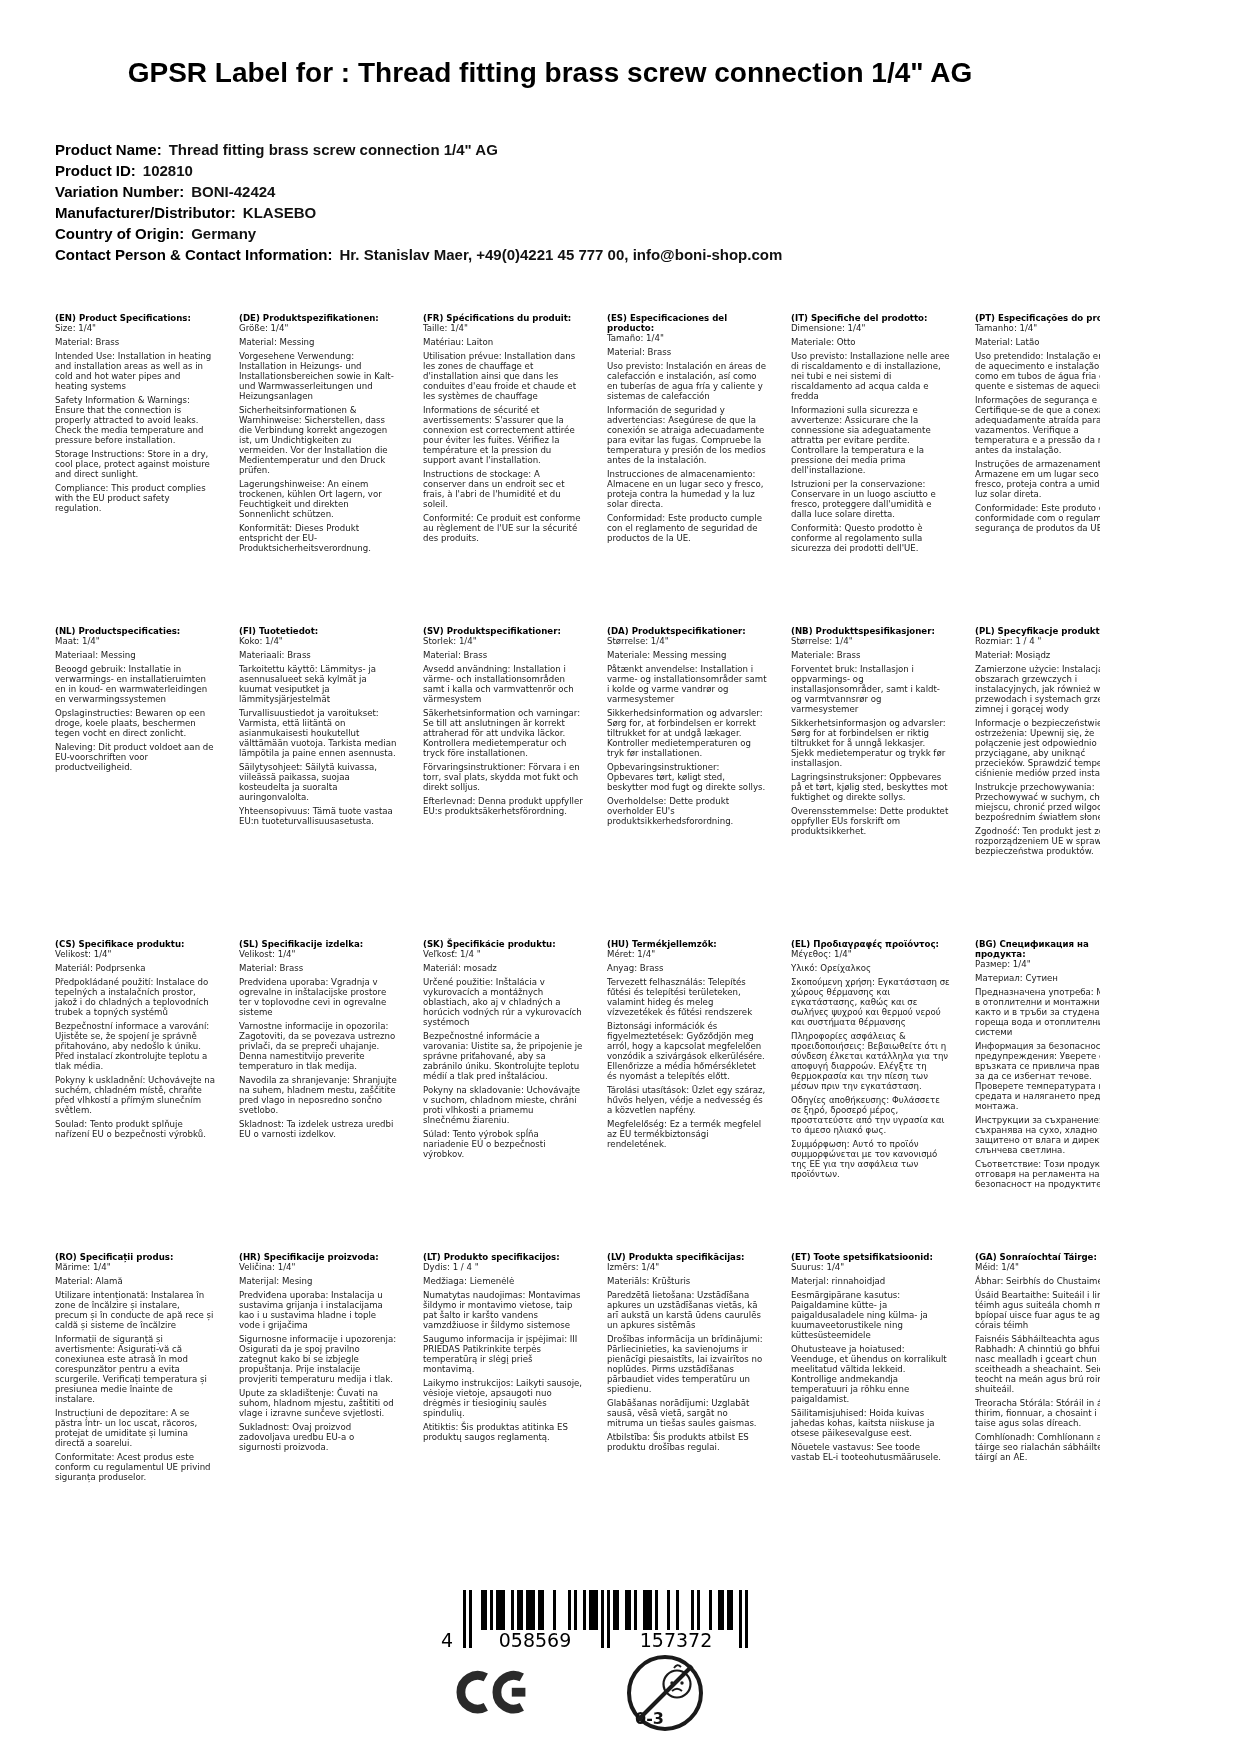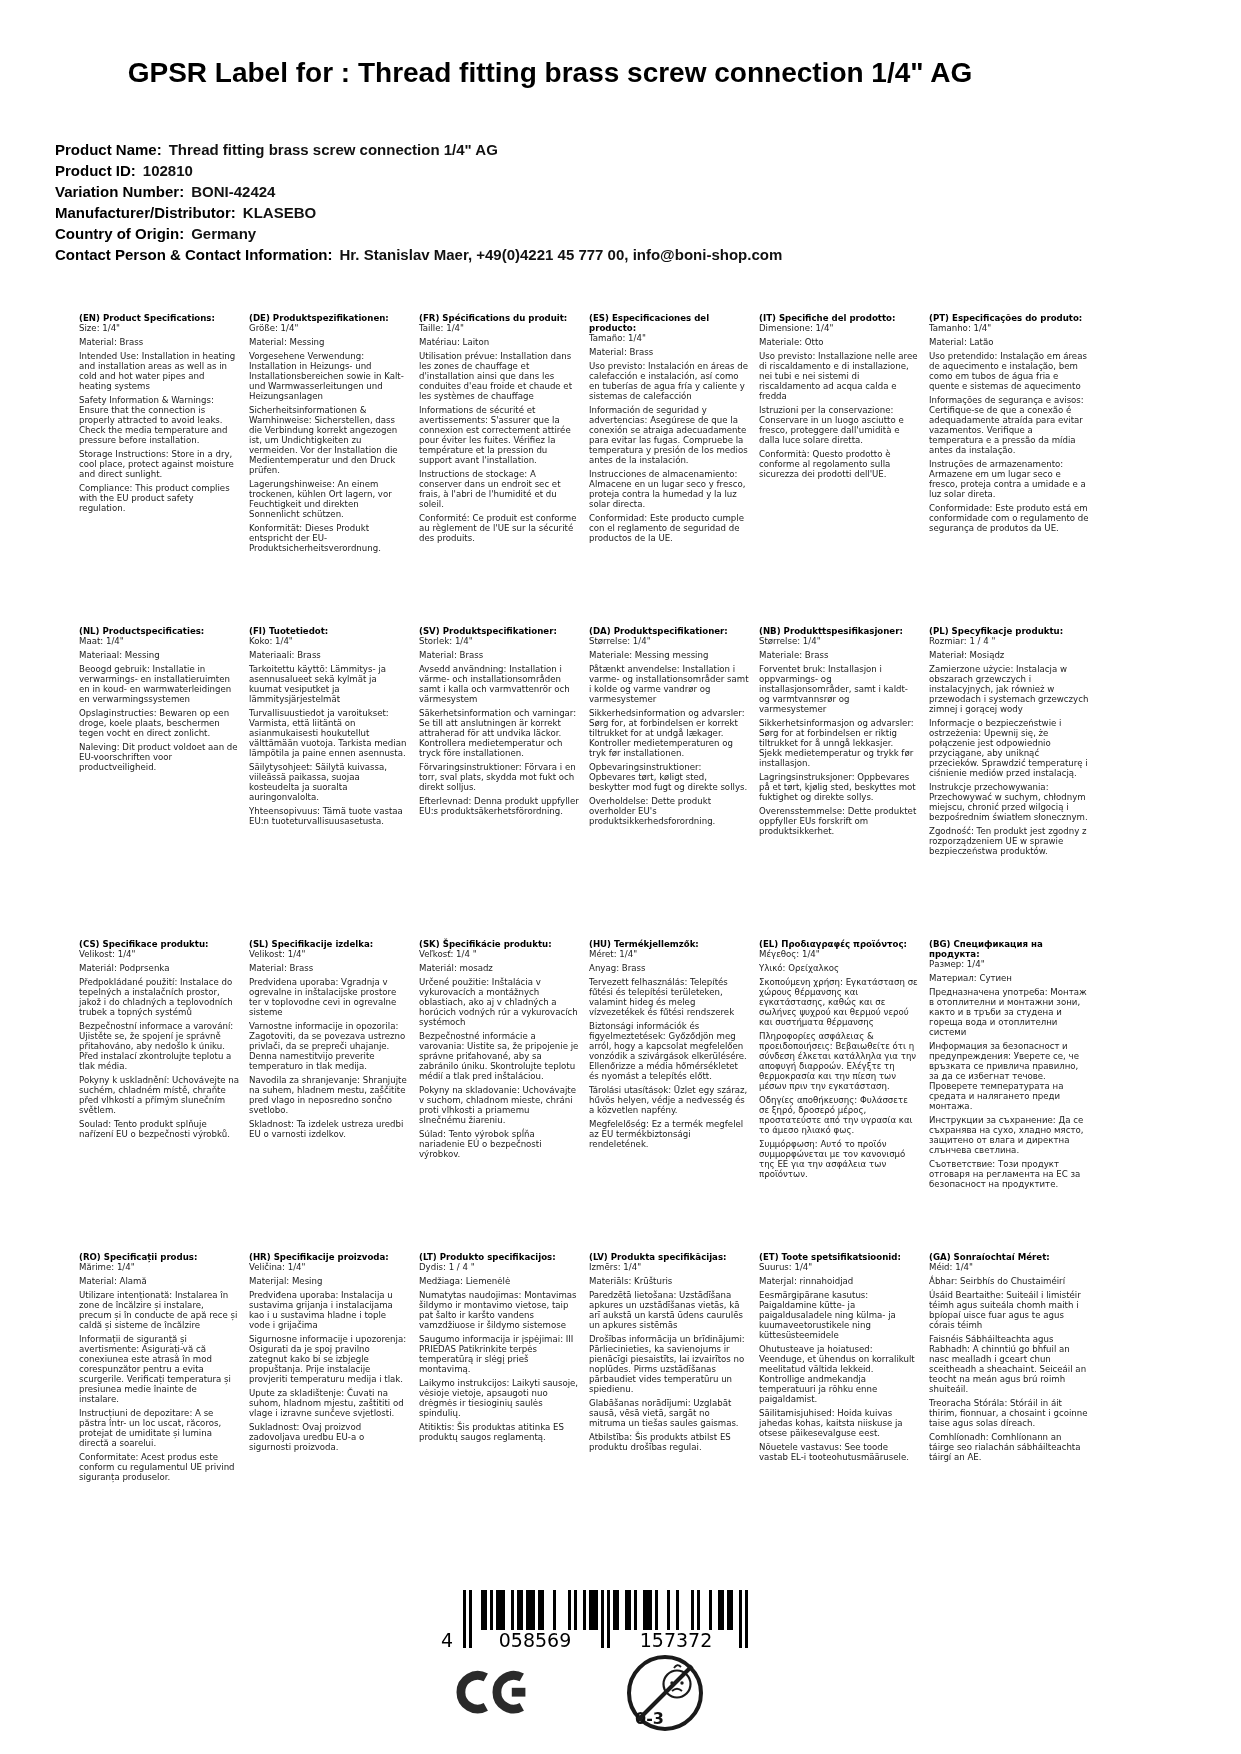--- a/index.html
+++ b/index.html
@@ -30,24 +30,23 @@
     font-size: 15px;
   }
   .info-row { line-height: 21px; white-space: nowrap; }
   .info-label { font-weight: bold; color: #000; margin-right: 7px; margin-top: 41px; }
   .info-value { font-weight: bold; color: #111; }
   .specs-grid {
     position: absolute;
     left: 55px; top: 313px;
     display: grid;
     grid-template-columns: repeat(6, 160px);
-    column-gap: 10px;
+    column-gap: 24px;
     grid-auto-rows: 313px;
     align-items: start;
-    margin-left: 24px;
   }
   .spec-cell {
     width: 160px;
     font-size: 8.6px;
     line-height: 10px;
     color: #1a1a1a;
   }
   .spec-header {
     font-weight: bold;
     color: #000;
@@ -129,20 +128,21 @@
         <p class="spec-par">Uso previsto: Instalación en áreas de calefacción e instalación, así como en tuberías de agua fría y caliente y sistemas de calefacción</p>
         <p class="spec-par">Información de seguridad y advertencias: Asegúrese de que la conexión se atraiga adecuadamente para evitar las fugas. Compruebe la temperatura y presión de los medios antes de la instalación.</p>
         <p class="spec-par">Instrucciones de almacenamiento: Almacene en un lugar seco y fresco, proteja contra la humedad y la luz solar directa.</p>
         <p class="spec-par">Conformidad: Este producto cumple con el reglamento de seguridad de productos de la UE.</p>
       </div>
       <div class="spec-cell">
         <div class="spec-header">(IT) Specifiche del prodotto:</div>
         <p class="spec-par first">Dimensione: 1/4"</p>
         <p class="spec-par">Materiale: Otto</p>
         <p class="spec-par">Uso previsto: Installazione nelle aree di riscaldamento e di installazione, nei tubi e nei sistemi di riscaldamento ad acqua calda e fredda</p>
+        <p class="spec-par">Informazioni sulla sicurezza e avvertenze: Assicurare che la connessione sia adeguatamente attratta per evitare perdite. Controllare la temperatura e la pressione dei media prima dell'installazione.</p>
         <p class="spec-par">Istruzioni per la conservazione: Conservare in un luogo asciutto e fresco, proteggere dall'umidità e dalla luce solare diretta.</p>
         <p class="spec-par">Conformità: Questo prodotto è conforme al regolamento sulla sicurezza dei prodotti dell'UE.</p>
       </div>
       <div class="spec-cell">
         <div class="spec-header">(PT) Especificações do produto:</div>
         <p class="spec-par first">Tamanho: 1/4"</p>
         <p class="spec-par">Material: Latão</p>
         <p class="spec-par">Uso pretendido: Instalação em áreas de aquecimento e instalação, bem como em tubos de água fria e quente e sistemas de aquecimento</p>
         <p class="spec-par">Informações de segurança e avisos: Certifique-se de que a conexão é adequadamente atraída para evitar vazamentos. Verifique a temperatura e a pressão da mídia antes da instalação.</p>
         <p class="spec-par">Instruções de armazenamento: Armazene em um lugar seco e fresco, proteja contra a umidade e a luz solar direta.</p>
@@ -294,21 +294,21 @@
       <div class="spec-cell">
         <div class="spec-header">(ET) Toote spetsifikatsioonid:</div>
         <p class="spec-par first">Suurus: 1/4"</p>
         <p class="spec-par">Materjal: rinnahoidjad</p>
         <p class="spec-par">Eesmärgipärane kasutus: Paigaldamine kütte- ja paigaldusaladele ning külma- ja kuumaveetorustikele ning küttesüsteemidele</p>
         <p class="spec-par">Ohutusteave ja hoiatused: Veenduge, et ühendus on korralikult meelitatud vältida lekkeid. Kontrollige andmekandja temperatuuri ja rõhku enne paigaldamist.</p>
         <p class="spec-par">Säilitamisjuhised: Hoida kuivas jahedas kohas, kaitsta niiskuse ja otsese päikesevalguse eest.</p>
         <p class="spec-par">Nõuetele vastavus: See toode vastab EL-i tooteohutusmäärusele.</p>
       </div>
       <div class="spec-cell">
-        <div class="spec-header">(GA) Sonraíochtaí Méret:</div>
+        <div class="spec-header">(GA) Sonraíochtaí Táirge:</div>
         <p class="spec-par first">Méid: 1/4"</p>
         <p class="spec-par">Ábhar: Seirbhís do Chustaiméirí</p>
         <p class="spec-par">Úsáid Beartaithe: Suiteáil i limistéir téimh agus suiteála chomh maith i bpíopaí uisce fuar agus te agus córais téimh</p>
         <p class="spec-par">Faisnéis Sábháilteachta agus Rabhadh: A chinntiú go bhfuil an nasc mealladh i gceart chun sceitheadh a sheachaint. Seiceáil an teocht na meán agus brú roimh shuiteáil.</p>
         <p class="spec-par">Treoracha Stórála: Stóráil in áit thirim, fionnuar, a chosaint i gcoinne taise agus solas díreach.</p>
         <p class="spec-par">Comhlíonadh: Comhlíonann an táirge seo rialachán sábháilteachta táirgí an AE.</p>
       </div>
     </div>
 
   <svg class="footer-barcode" width="320" height="62" viewBox="0 0 320 62">

